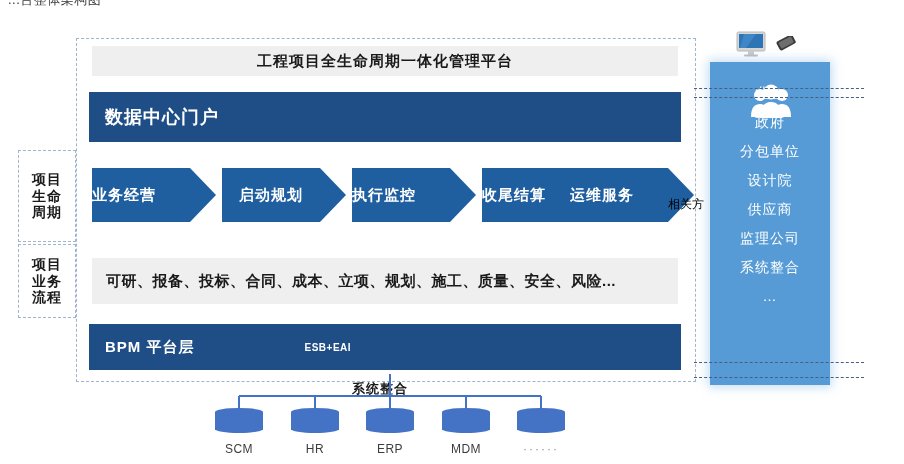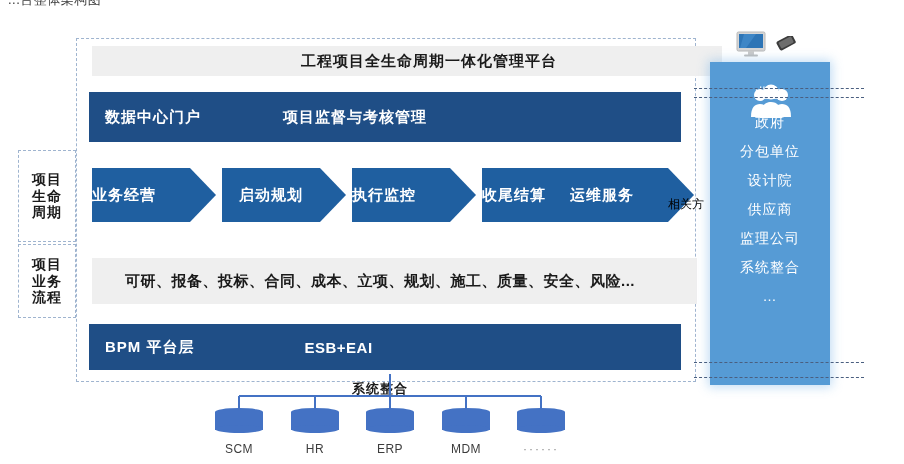--- a/index.html
+++ b/index.html
@@ -21,34 +21,34 @@
   
   .platform-frame{
     position:absolute;left:76px;top:38px;width:618px;height:342px;
     border:1px dashed #9fb4cf;background:#ffffff;
   }
 
   
   .title-bar{
     position:absolute;left:92px;top:46px;width:586px;height:30px;
     background:#efefef;
-    display:flex;align-items:center;justify-content:center;padding-left:44px;
+    display:flex;align-items:center;justify-content:center;
   }
   .title-bar .txt{
     font-size:15px;font-weight:bold;color:#1a1a1a;letter-spacing:1px;
   }
 
   
   .portal-bar{
     position:absolute;left:89px;top:92px;width:592px;height:50px;
     background:#1F4E86;
     display:flex;align-items:center;
   }
   .portal-bar .seg1{
-    color:#fff;font-size:15px;font-weight:bold;margin-left:16px;letter-spacing:1px;
+    color:#fff;font-size:18px;font-weight:bold;margin-left:16px;letter-spacing:1px;
   }
   .portal-bar .seg2{
     color:#fff;font-size:15px;font-weight:bold;margin-left:82px;letter-spacing:1px;
   }
 
   
   .side-label{
     position:absolute;left:18px;
     border:1px dashed #9fb4cf;background:#fff;
     display:flex;align-items:center;justify-content:center;
@@ -81,33 +81,33 @@
   }
 
   .related-label{
     position:absolute;left:668px;top:196px;
     font-size:12px;color:#000000;white-space:nowrap;
   }
 
   
   .process-bar{
     position:absolute;left:92px;top:258px;width:586px;height:46px;
-    background:#efefef;display:flex;align-items:center;padding-left:19px;
+    background:#efefef;display:flex;align-items:center;
   }
   .process-bar .txt{
     margin-left:14px;font-size:15px;font-weight:bold;color:#1a1a1a;letter-spacing:.5px;
   }
 
   
   .bpm-bar{
     position:absolute;left:89px;top:324px;width:592px;height:46px;
     background:#1F4E86;display:flex;align-items:center;
   }
   .bpm-bar .seg1{color:#fff;font-size:15px;font-weight:bold;margin-left:16px;letter-spacing:1px;}
-  .bpm-bar .seg2{color:#fff;font-size:15px;font-weight:bold;margin-left:110px;letter-spacing:.5px;}
+  .bpm-bar .seg2{color:#fff;font-size:10px;font-weight:bold;margin-left:110px;letter-spacing:.5px;}
 
   
   .stake-panel{
     position:absolute;left:710px;top:62px;width:120px;height:323px;
     background:#569BD5;
     box-shadow:0 0 10px 2px rgba(120,180,230,.45);
   }
   .stake-list{
     position:absolute;left:710px;top:62px;width:120px;height:323px;
     display:flex;flex-direction:column;align-items:center;
@@ -169,21 +169,20 @@
   <div class="caption">...台整体架构图</div>
 
   <div class="platform-frame"></div>
 
   <div class="title-bar">
     <span class="txt">工程项目全生命周期一体化管理平台</span>
   </div>
 
   <div class="portal-bar">
     <span class="seg1">数据中心门户</span>
-    <span class="seg2">项目监督与考核管理</span>
   </div>
 
   <div class="side-label" id="side-lifecycle">
     <span class="txt">项目生命周期</span>
   </div>
   <div class="side-label" id="side-process">
     <span class="txt">项目业务流程</span>
   </div>
 
   <div class="chevron-row">

